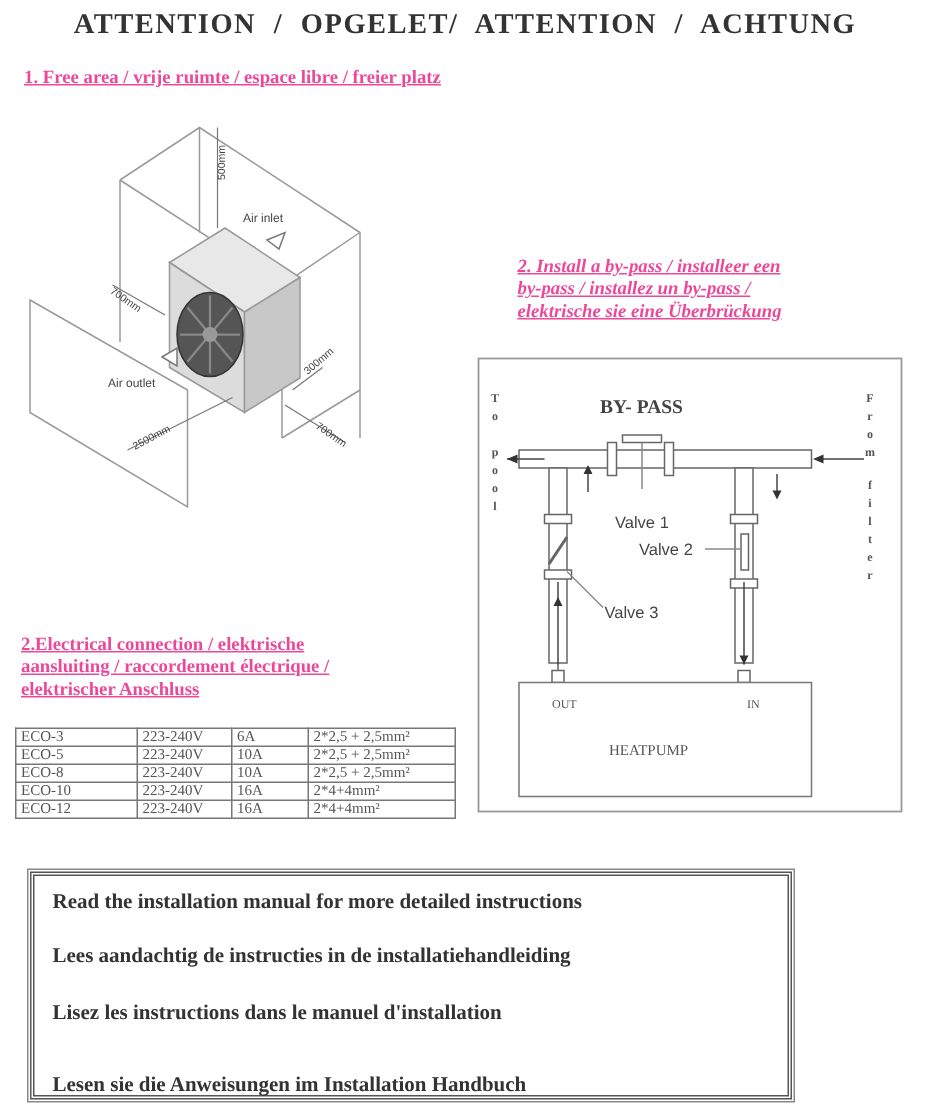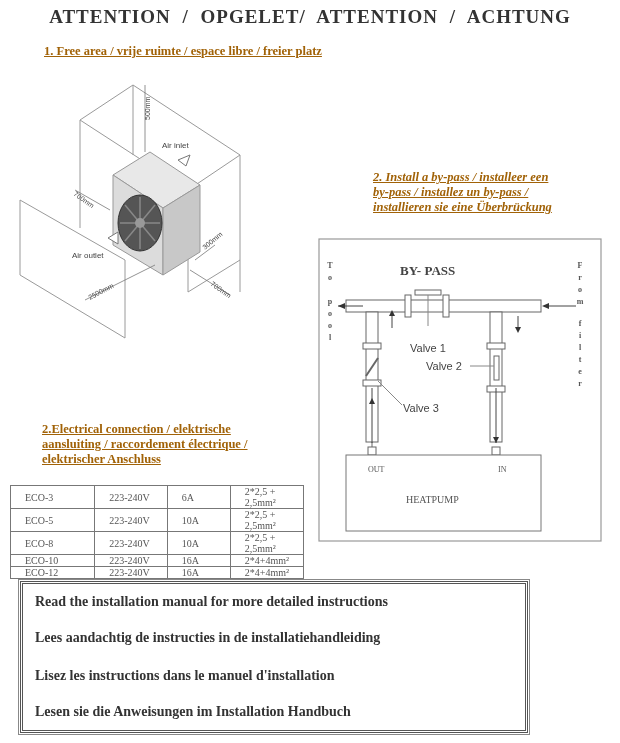--- a/index.html
+++ b/index.html
@@ -1,25 +1,25 @@
 <!DOCTYPE html>
 <html><head>
 <meta charset="utf-8">
 <style>
   html, body { margin:0; padding:0; background:#ffffff; }
   body { width:620px; height:743px; position:relative; overflow:hidden; font-family:"Liberation Serif", serif; color:#2a2a2a; }
   .abs { position:absolute; }
   .main-title { left:0; top:6px; width:620px; text-align:center; font-size:19px; font-weight:bold; letter-spacing:1px; word-spacing:6px; color:#333; }
-  .sec-title { font-size:12.5px; font-weight:bold; text-decoration:underline; color:#a16207; line-height:15px;margin-left:28px; }
+  .sec-title { font-size:12.5px; font-weight:bold; text-decoration:underline; color:#ec4899; line-height:15px; }
   .sec1 { left:16px; top:44px; }
   .sec2 { left:345px; top:170px; width:240px;font-style:italic; }
   .sec3 { left:14px; top:422px; width:280px; }
   svg { position:absolute; }
   .elec-table { left:10px; top:485px; width:294px; border-collapse:collapse; font-size:10px; color:#555; }
-  .elec-table td { border:1px solid #777; padding:0 14px; height:11px; line-height:11px; }
+  .elec-table td { border:1px solid #777; padding:0 3px; height:11px; line-height:11px; }
   .elec-table td.c { text-align:left; }
   .notice-box { left:20px; top:581px; width:508px; height:152px; border:3px double #555; outline:1px solid #888; outline-offset:1px; box-sizing:border-box; }
   .notice-line { position:absolute; left:12px; font-size:14px; font-weight:bold; color:#333; }
   .diag-text { font-family:"Liberation Sans", sans-serif; }
 </style>
 </head>
 <body>
 
 <div class="abs main-title">ATTENTION  /  OPGELET/  ATTENTION  /  ACHTUNG</div>
 
@@ -67,21 +67,21 @@
     <text x="73" y="135" font-size="7" transform="rotate(35 73,135)">700mm</text>
     <text x="205" y="190" font-size="7" transform="rotate(-40 205,190)">300mm</text>
     <text x="90" y="240" font-size="7" transform="rotate(-28 90,240)">2500mm</text>
     <text x="210" y="225" font-size="7" transform="rotate(35 210,225)">700mm</text>
   </g>
 </svg>
 
 <div class="abs sec-title sec2">
   <div>2. Install  a by-pass / installeer een</div>
   <div>by-pass / installez un by-pass /</div>
-  <div>installieren sie eine Überbrückung</div>
+  <div>elektrische sie eine Überbrückung</div>
 </div>
 
 <svg style="left:318px;top:238px;" width="285" height="305" viewBox="0 0 285 305">
   <rect x="1" y="1" width="282" height="302" fill="#fff" stroke="#999" stroke-width="1.2"></rect>
   <text x="82" y="37" font-size="13" font-weight="bold" fill="#444" font-family="Liberation Serif, serif">BY- PASS</text>
 
   <g font-size="8" font-weight="bold" fill="#555" font-family="Liberation Serif, serif" text-anchor="middle">
     <text x="12" y="30">T</text>
       <text x="12" y="42">o</text>
     <text x="12" y="66">p</text>
@@ -187,14 +187,14 @@
     <td class="c">16A</td>
     <td class="c">2*4+4mm²</td>
   </tr>
 </tbody>
   </table>
 
 <div class="abs notice-box">
   <div class="notice-line" style="top:10px">Read the installation manual for more detailed instructions</div>
   <div class="notice-line" style="top:84px">Lisez les instructions dans le manuel d'installation</div>
   <div class="notice-line" style="top:46px">Lees aandachtig de instructies in de installatiehandleiding</div>
-  <div class="notice-line" style="top:120px">Lesen sie die Anweisungen im Installation Handbuch</div>
+  <div class="notice-line" style="top:132px">Lesen sie die Anweisungen im Installation Handbuch</div>
 </div>
 
 </body></html>

